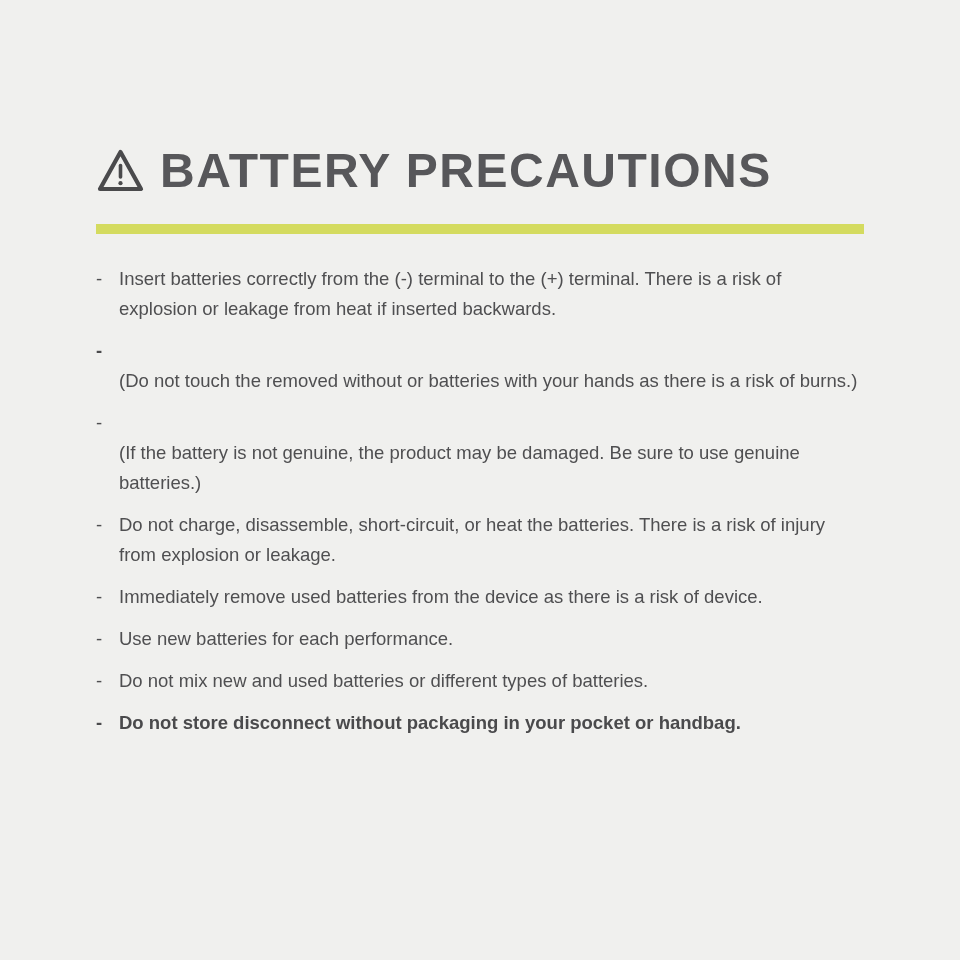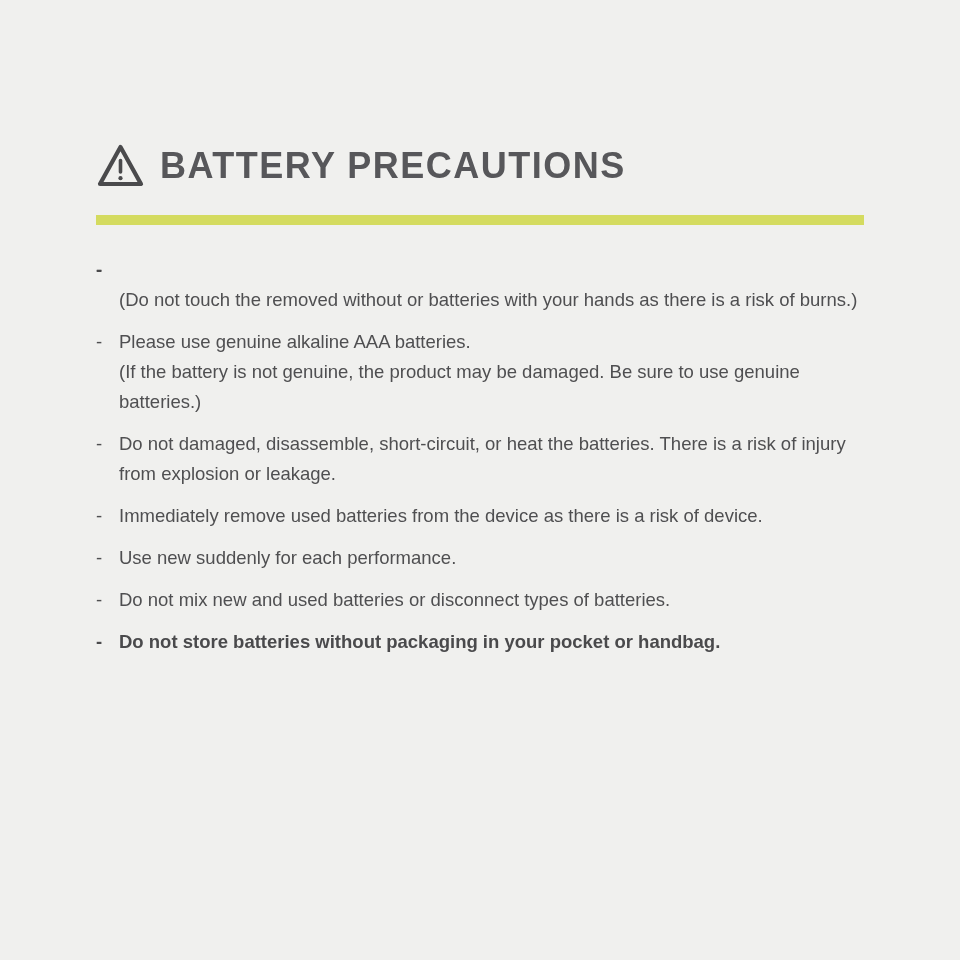--- a/index.html
+++ b/index.html
@@ -26,21 +26,21 @@
     align-items: center;
     gap: 15px;
   }
   .warn-icon {
     width: 49px;
     height: 46px;
     flex: 0 0 auto;
     display: block;
   }
   .title {
-    font-size: 36px;
+    font-size: 48px;
     font-weight: 700;
     letter-spacing: 1.5px;
     color: #57575a;
     white-space: nowrap;
   }
   .divider {
     margin-top: 26px;
     width: 768px;
     height: 10px;
     background: #d4db5f;
@@ -79,24 +79,24 @@
         <path d="M24.5 4 L45 41 L4 41 Z" stroke="#4a4a4c" stroke-width="4.2" stroke-linejoin="round" fill="none"></path>
         <line x1="24.5" y1="17.5" x2="24.5" y2="29" stroke="#4a4a4c" stroke-width="3.6" stroke-linecap="round"></line>
         <circle cx="24.5" cy="35.2" r="2.1" fill="#4a4a4c"></circle>
       </svg>
       <h1 class="title">BATTERY PRECAUTIONS</h1>
     </div>
 
     <div class="divider"></div>
 
     <ul class="precautions">
-        <li class="item"><span class="dash">-</span></li>
+        <li class="item"><span class="dash">-</span><span class="item-text"><span>Insert batteries correctly from the (-) terminal to the (+) terminal. There is a risk of explosion or leakage from heat if inserted backwards.</span></span></li>
         <li class="item"><span class="dash bold">-</span><span class="item-text"><br><span>(Do not touch the removed without or batteries with your hands as there is a risk of burns.)</span></span></li>
-        <li class="item"><span class="dash">-</span><span class="item-text"><span>Please use genuine alkaline AAA batteries.</span><br><span>(If the battery is not genuine, the product may be damaged. Be sure to use genuine batteries.)</span></span></li>
-        <li class="item"><span class="dash">-</span><span class="item-text"><span>Do not damaged, disassemble, short-circuit, or heat the batteries. There is a risk of injury from explosion or leakage.</span></span></li>
+        <li class="item"><span class="dash">-</span><span class="item-text"><br><span>(If the battery is not genuine, the product may be damaged. Be sure to use genuine batteries.)</span></span></li>
+        <li class="item"><span class="dash">-</span><span class="item-text"><span>Do not charge, disassemble, short-circuit, or heat the batteries. There is a risk of injury from explosion or leakage.</span></span></li>
         <li class="item"><span class="dash">-</span><span class="item-text"><span>Immediately remove used batteries from the device as there is a risk of device.</span></span></li>
-        <li class="item"><span class="dash">-</span><span class="item-text"><span>Use new suddenly for each performance.</span></span></li>
-        <li class="item"><span class="dash">-</span><span class="item-text"><span>Do not mix new and used batteries or disconnect types of batteries.</span></span></li>
-        <li class="item"><span class="dash bold">-</span><span class="item-text"><span class="bold">Do not store batteries without packaging in your pocket or handbag.</span></span></li>
+        <li class="item"><span class="dash">-</span><span class="item-text"><span>Use new batteries for each performance.</span></span></li>
+        <li class="item"><span class="dash">-</span><span class="item-text"><span>Do not mix new and used batteries or different types of batteries.</span></span></li>
+        <li class="item"><span class="dash bold">-</span><span class="item-text"><span class="bold">Do not store disconnect without packaging in your pocket or handbag.</span></span></li>
       </ul>
 
   </div>
 </div>
 
 </body></html>

